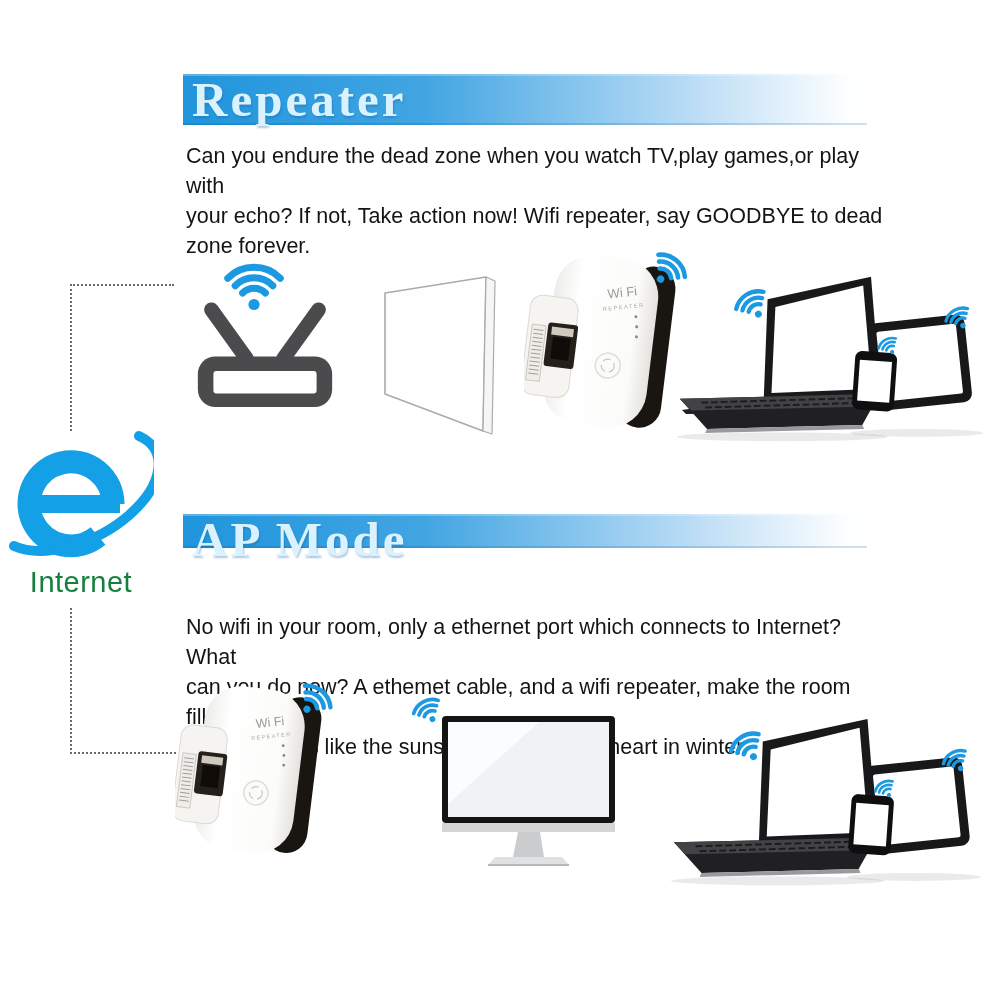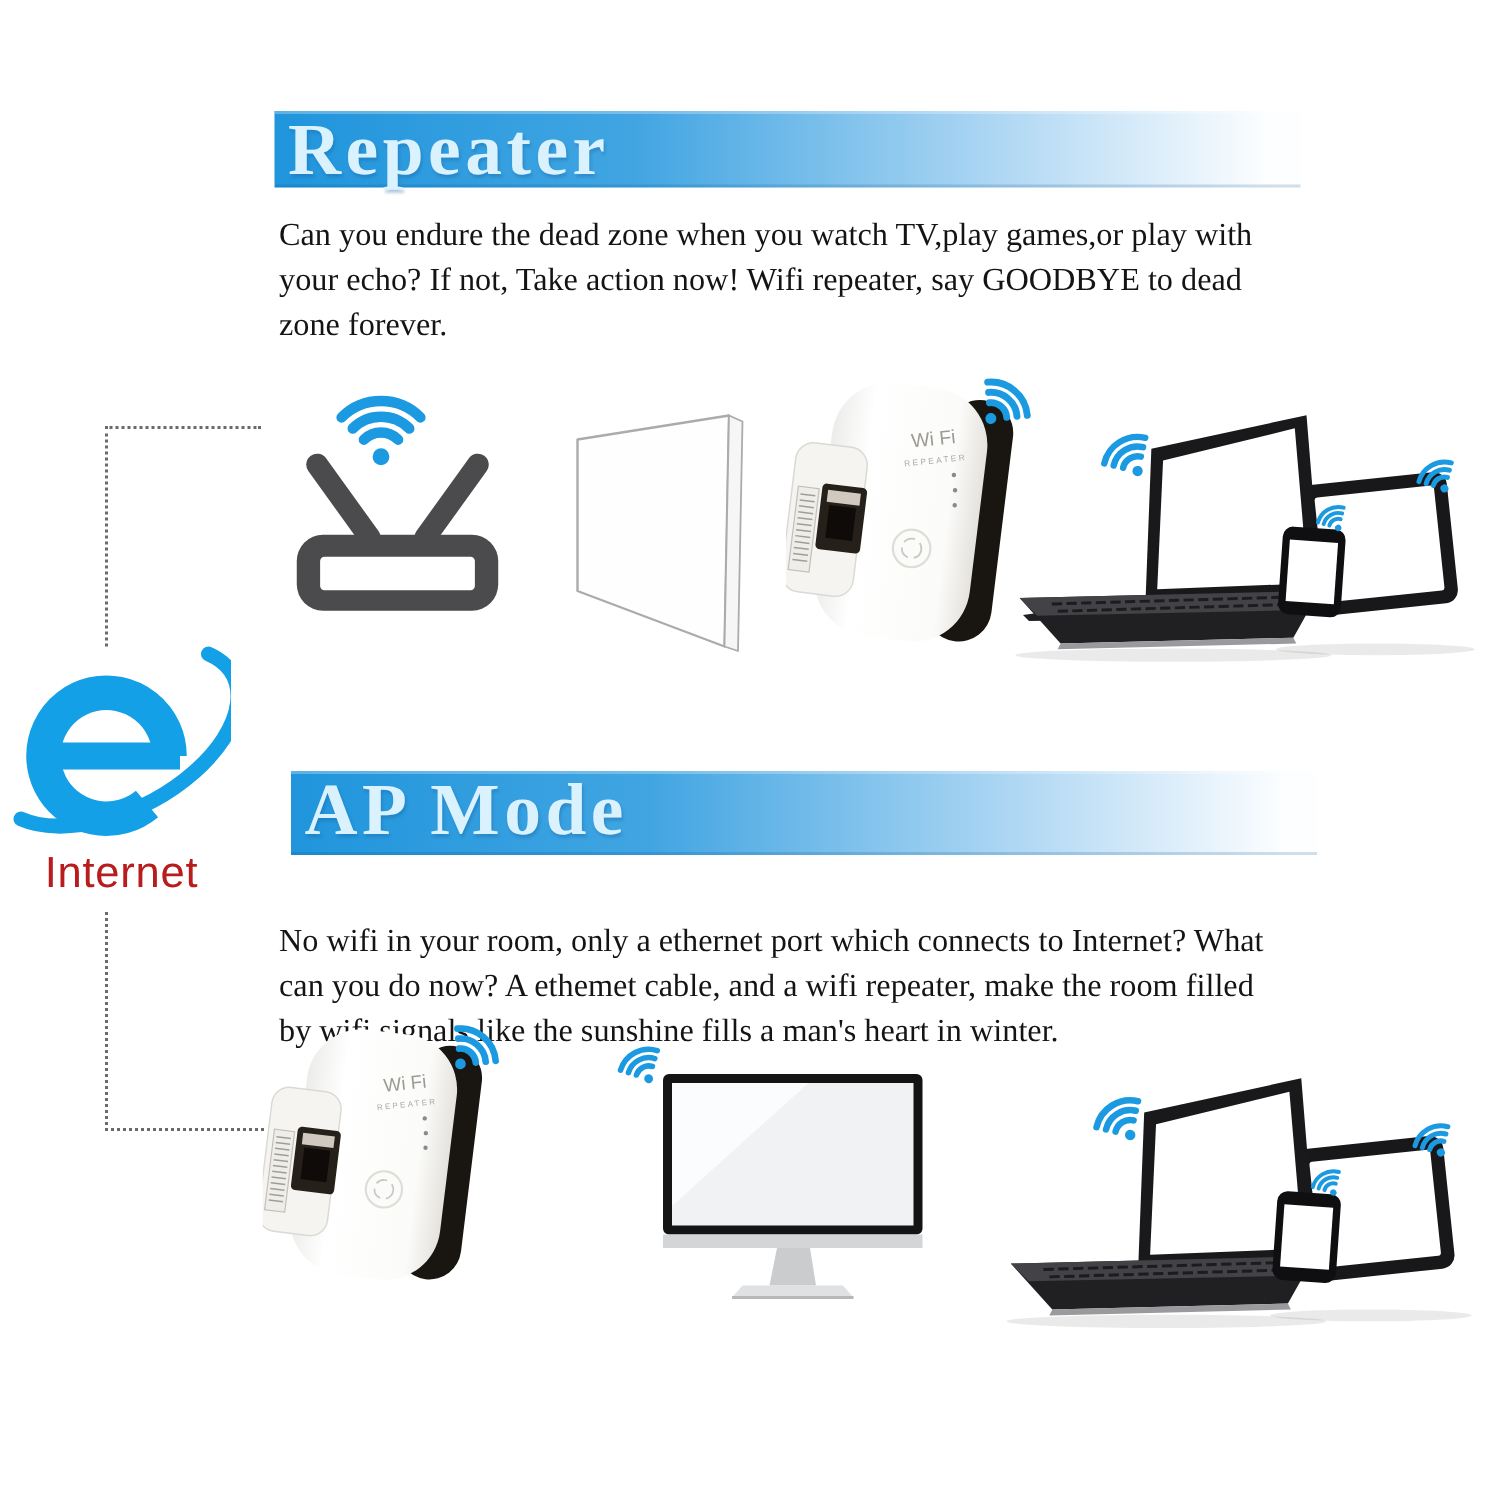--- a/index.html
+++ b/index.html
@@ -15,23 +15,23 @@
   }
   .banner h1 {
     margin:0; font-family:"Liberation Serif","DejaVu Serif",serif; font-weight:bold;
     font-size:49px; line-height:52px; padding-left:9px; letter-spacing:3px;
     color: var(--color-banner-text, #daf2fe);
     text-shadow: 1px 2px 2px rgba(25,95,155,.35);
     white-space:nowrap;
   }
   .desc {
     margin:0; font-size:21.5px; line-height:30px;
-    color: var(--color-body-text, #141414); white-space:pre-line;font-family:Liberation Serif, serif;
+    color: var(--color-body-text, #141414); white-space:pre-line;
   }
-  .internet-label { font-size:29px; color:#b91c1c; text-align:center; letter-spacing:.5px; }
+  .internet-label { font-size:29px; color:#15803d; text-align:center; letter-spacing:.5px; }
   .connector-top  { border-top:2px dotted var(--color-connector-gray,#6b6b6b);
                     border-left:2px dotted var(--color-connector-gray,#6b6b6b); }
   .connector-bottom { border-bottom:2px dotted var(--color-connector-gray,#6b6b6b);
                     border-left:2px dotted var(--color-connector-gray,#6b6b6b); }
   .wifi-color { color: var(--color-wifi-blue, #1b9ae2); }
   svg { display:block; }
 </style>
 </head>
 <body>
 
@@ -164,21 +164,21 @@
     <use href="#repeater"></use>
   </svg>
   <svg class="abs" style="left:680px; top:398px;" width="76" height="24" viewBox="0 0 76 24">
     <polygon points="2,12 66,3 73,8 71,15 6,16" fill="#202022"></polygon>
     <circle cx="69" cy="10" r="5" fill="#2a2a2c"></circle>
   </svg>
   <svg class="abs" style="left:670px; top:250px;" width="322" height="196" viewBox="0 0 330 200">
     <use href="#devices"></use>
   </svg>
 
-  <div class="abs banner" style="left:183px; top:514px; width:684px; height:56px;margin-left:11px;">
+  <div class="abs banner" style="left:183px; top:514px; width:684px; height:34px;">
     <h1>AP Mode</h1>
   </div>
   <p class="abs desc" style="left:186px; top:612px; width:710px;">No wifi in your room, only a ethernet port which connects to Internet? What
 can you do now? A ethemet cable, and a wifi repeater, make the room filled
 by wifi signals like the sunshine fills a man's heart in winter.</p>
 
   <svg class="abs" style="left:175px; top:678px;" width="172" height="190" viewBox="0 0 178 196">
     <use href="#repeater"></use>
   </svg>
   <svg class="abs" style="left:403px; top:688px;" width="214" height="182" viewBox="0 0 214 182">

